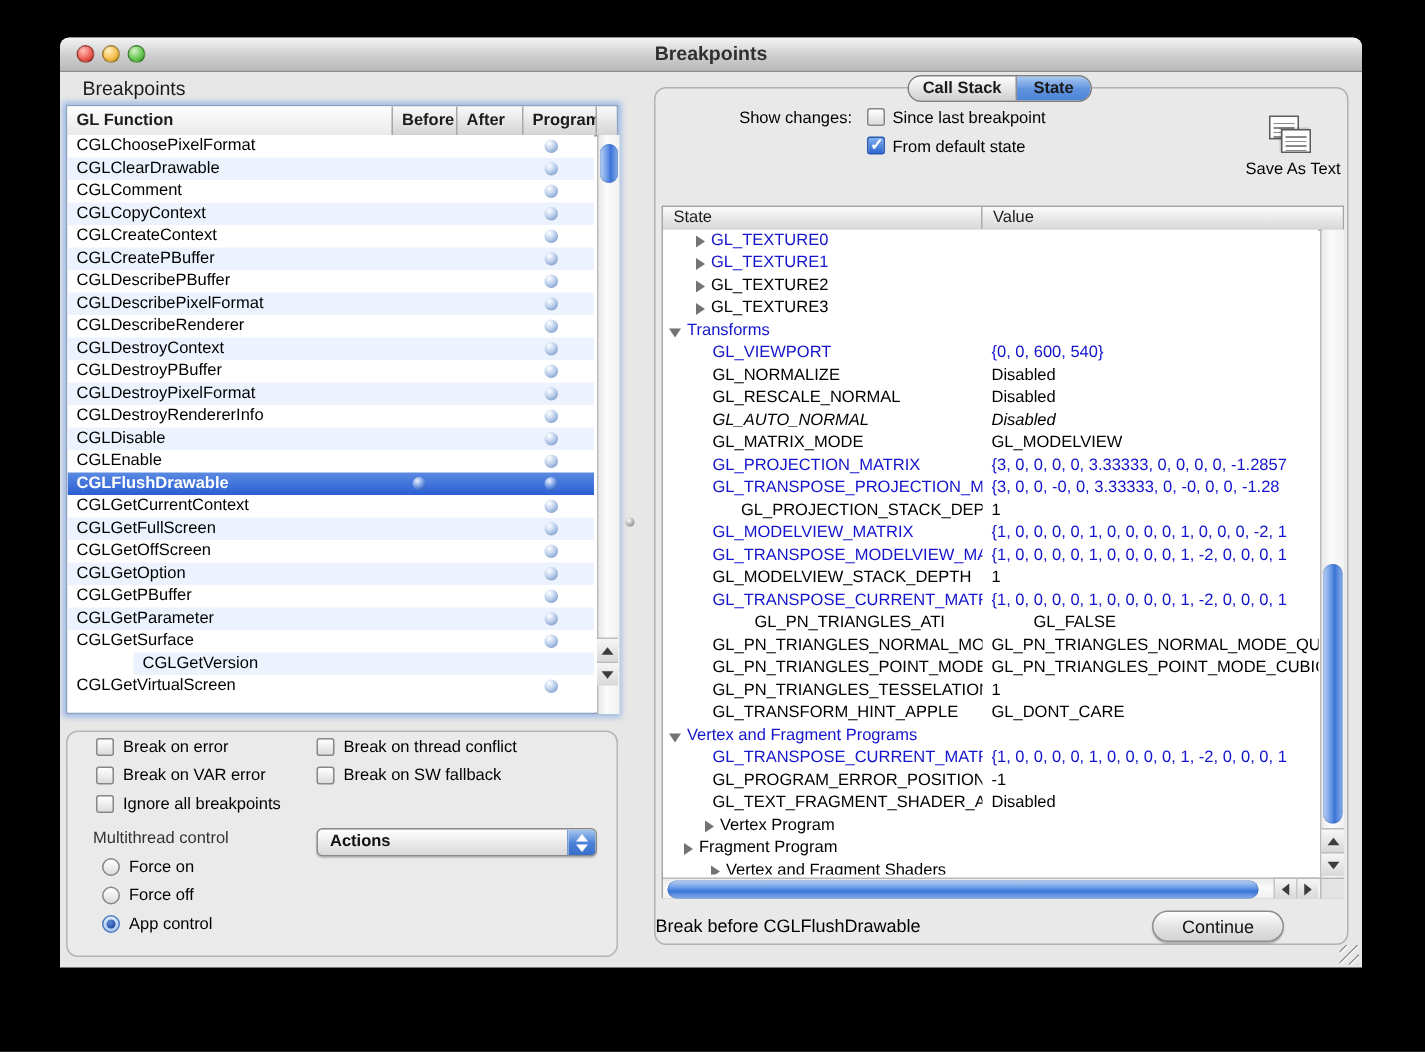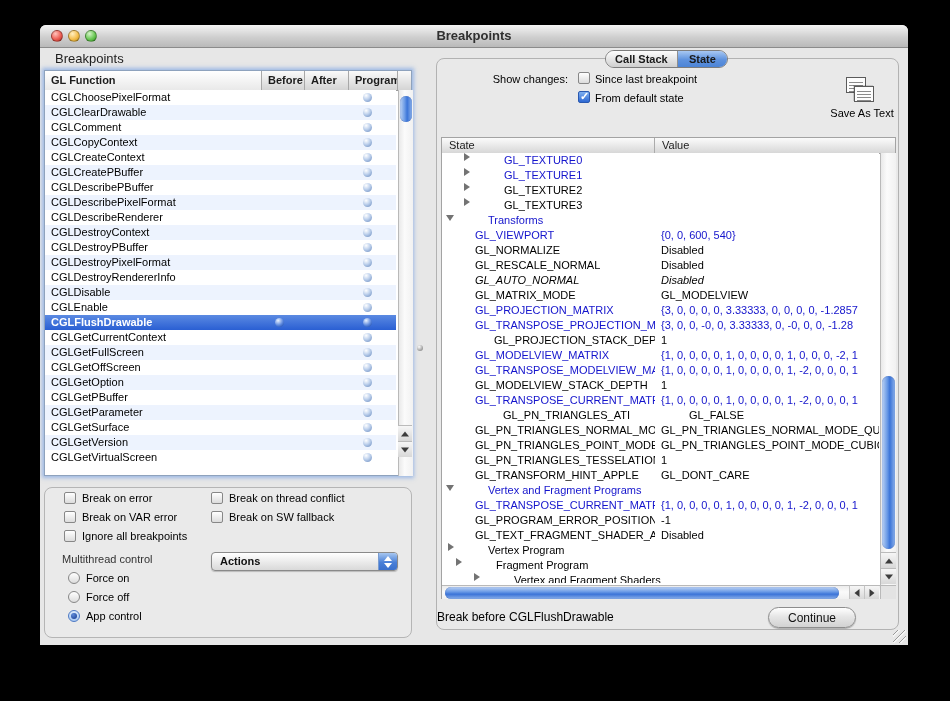--- a/index.html
+++ b/index.html
@@ -90,21 +90,21 @@
   .doc.front{left:8px;top:9px;box-shadow:-1px -1px 0 rgba(0,0,0,.15);}
   #save-label{position:absolute;left:762px;top:82px;width:120px;text-align:center;font-size:11px;color:#000;}
   
   #state-table{position:absolute;left:401px;top:112px;width:455px;height:462px;background:#fff;border:1px solid #a3a3a3;box-sizing:border-box;}
   .st-header{position:absolute;left:0;top:0;right:0;height:15px;background:linear-gradient(#fbfbfb,#d7d7d7);border-bottom:1px solid #a0a0a0;}
   .st-hcell{position:absolute;top:0;height:15px;line-height:15px;font-size:11px;color:#1c1c1c;padding-left:7px;box-sizing:border-box;white-space:nowrap;overflow:hidden;}
   .st-h0{left:0;width:213px;border-right:1px solid #ababab;}
   .st-h1{left:213px;right:0;}
   .st-body{position:absolute;left:0;top:15px;width:437px;height:430px;overflow:hidden;background:#fff;}
   .st-row{position:absolute;left:0;right:0;height:15px;line-height:15px;font-size:11px;color:#000;}
-  .st-row .st-name{position:absolute;left:0;top:0;width:213px;overflow:hidden;white-space:nowrap;box-sizing:border-box;display:flex;align-items:flex-start;gap:30px;}
+  .st-row .st-name{position:absolute;left:0;top:0;width:213px;overflow:hidden;white-space:nowrap;box-sizing:border-box;display:flex;align-items:center;}
   .st-row .st-value{position:absolute;left:219px;top:0;right:0;overflow:hidden;white-space:nowrap;}
   .st-row.changed{color:#1414cc;}
   .tri{display:inline-block;width:0;height:0;margin-right:4px;flex:0 0 auto;}
   .tri.right{border-left:6px solid #737373;border-top:4px solid transparent;border-bottom:4px solid transparent;}
   .tri.down{border-top:6px solid #737373;border-left:4px solid transparent;border-right:4px solid transparent;margin-top:2px;}
   #st-vsb{left:438px;top:15px;width:16px;height:432px;}
   #st-vsb-thumb{top:223px;height:173px;width:13px;}
   #st-vsb-up{left:439px;top:414px;width:15px;}
   #st-vsb-down{left:439px;top:430px;width:15px;}
   #st-hsb{position:absolute;left:0;top:447px;width:438px;height:14px;background:linear-gradient(#ececec,#fafafa 45%,#f0f0f0);border-top:1px solid #b9b9b9;box-sizing:border-box;}
@@ -231,21 +231,21 @@
             <span class="orb" style="left: 318px;"></span>
           </div>
           <div class="fn-row alt" style="top: 315px;">
             <span class="fn-name">CGLGetParameter</span>
             <span class="orb" style="left: 318px;"></span>
           </div>
           <div class="fn-row " style="top: 330px;">
             <span class="fn-name">CGLGetSurface</span>
             <span class="orb" style="left: 318px;"></span>
           </div>
-          <div class="fn-row alt" style="top: 345px;">
+          <div class="fn-row alt" style="top: 345px; margin-left: 44px;">
             <span class="fn-name">CGLGetVersion</span>
             <span class="orb" style="left: 318px;"></span>
           </div>
           <div class="fn-row " style="top: 360px;">
             <span class="fn-name">CGLGetVirtualScreen</span>
             <span class="orb" style="left: 318px;"></span>
           </div>
         </div>
       <div class="sb-track-v" id="fn-sb">
         <div class="sb-thumb-v" id="fn-sb-thumb"></div>
@@ -468,21 +468,21 @@
             </div>
             <div class="st-value">-1</div>
           </div>
           <div class="st-row" style="top: 375px;">
             <div class="st-name" style="padding-left: 33px;">
               <span>GL_TEXT_FRAGMENT_SHADER_AT</span>
             </div>
             <div class="st-value">Disabled</div>
           </div>
           <div class="st-row" style="top: 390px;">
-            <div class="st-name" style="padding-left: 6px;">
+            <div class="st-name" style="padding-left: 28px;">
               <span class="tri right"></span>
               <span>Vertex Program</span>
             </div>
             <div class="st-value"></div>
           </div>
           <div class="st-row" style="top: 405px;">
             <div class="st-name" style="padding-left: 14px;">
               <span class="tri right"></span>
               <span>Fragment Program</span>
             </div>

